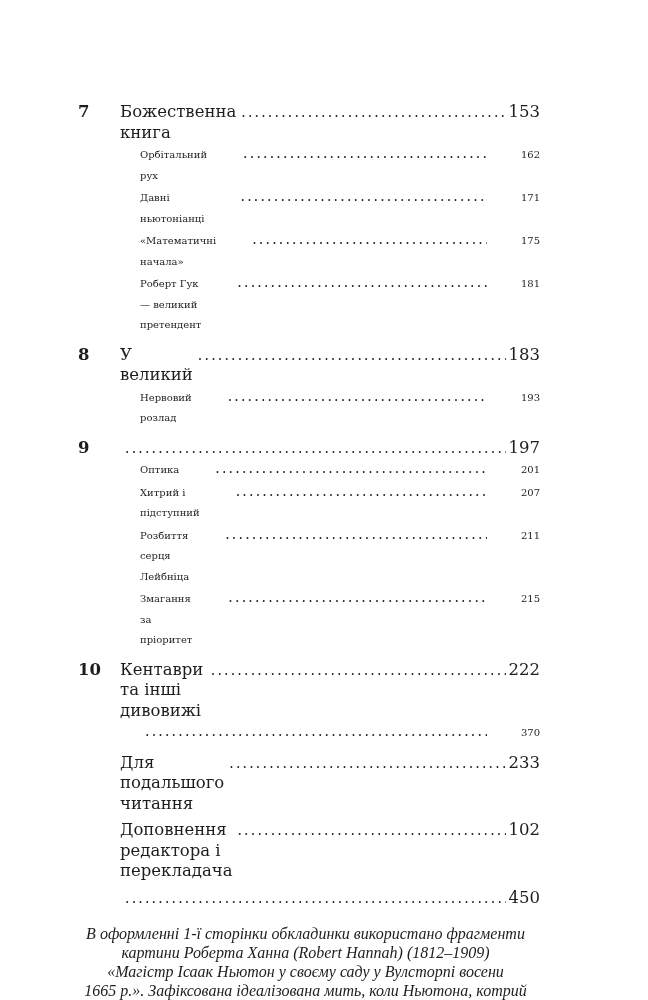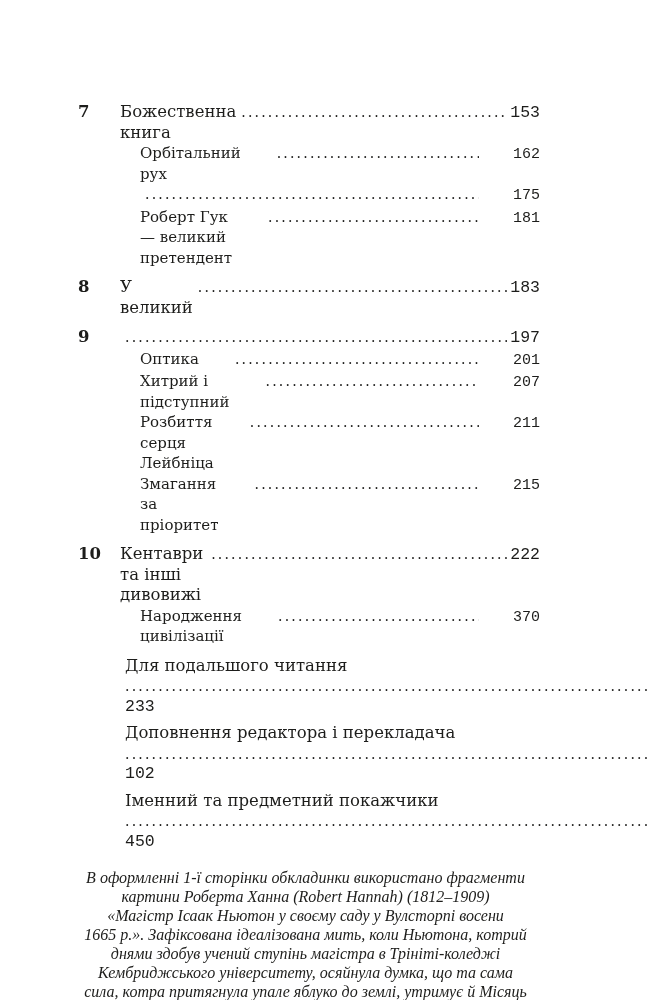--- a/index.html
+++ b/index.html
@@ -11,30 +11,30 @@
     background: #ffffff;
     color: #1d1d1b;
     font-family: "DejaVu Serif", serif;
     padding: 102px 108px 0 78px;
     overflow: hidden;
   }
   
   .row { display: flex; align-items: baseline; line-height: 20.5px; }
   .chapter { font-size: 16.5px; }
   .chapter .num { font-weight: 700; flex: 0 0 42px; }
-  .sub { font-size: 15px; padding-left: 62px; gap: 31px; }
+  .sub { font-size: 10px; padding-left: 62px; gap: 31px; }
   .dots { flex: 1 1 auto; overflow: hidden; white-space: nowrap; margin: 0 3px 0 5px; }
   .dots::after {
     content: "..........................................................................................................................";
     letter-spacing: 2.2px;
     font-size: 14px;
   }
-  .pg { flex: 0 0 auto; font-family: Liberation Mono, monospace; }
+  .pg { flex: 0 0 auto; }
   .chapter-block { margin-bottom: 9px; }
-  .backmatter .row { font-size: 16.5px; margin-bottom: 6px; padding-left: 42px; flex-direction: column; }
+  .backmatter .row { font-size: 16.5px; margin-bottom: 6px; padding-left: 42px; }
   
   .colophon {
     margin: 16px -5px 0 -12px;
     text-align: center;
     font-style: italic;
     font-family: "Liberation Serif", serif;
     font-size: 16px;
     line-height: 19px;
     color: #1d1d1b;
   }
@@ -53,36 +53,47 @@
         <span class="t">Божественна книга</span>
         <span class="dots"></span>
         <span class="pg">153</span>
       </div>
       <div class="row sub">
         <span class="t">Орбітальний рух</span>
         <span class="dots"></span>
         <span class="pg">162</span>
       </div>
       <div class="row sub">
+        <span class="t">Давні ньютоніанці</span>
+        <span class="dots"></span>
+        <span class="pg">171</span>
+      </div>
+      <div class="row sub">
+        <span class="t">«Математичні начала»</span>
         <span class="dots"></span>
         <span class="pg">175</span>
       </div>
       <div class="row sub">
         <span class="t">Роберт Гук — великий претендент</span>
         <span class="dots"></span>
         <span class="pg">181</span>
       </div>
     </div>
 
     <div class="chapter-block">
       <div class="row chapter">
         <span class="num">8</span>
         <span class="t">У великий</span>
         <span class="dots"></span>
         <span class="pg">183</span>
+      </div>
+      <div class="row sub">
+        <span class="t">Нервовий розлад</span>
+        <span class="dots"></span>
+        <span class="pg">193</span>
       </div>
     </div>
 
     <div class="chapter-block">
       <div class="row chapter">
         <span class="num">9</span>
         <span class="dots"></span>
         <span class="pg">197</span>
       </div>
       <div class="row sub">
@@ -108,39 +119,37 @@
     </div>
 
     <div class="chapter-block">
       <div class="row chapter">
         <span class="num">10</span>
         <span class="t">Кентаври та інші дивовижі</span>
         <span class="dots"></span>
         <span class="pg">222</span>
       </div>
       <div class="row sub">
-        <span class="t">Народження цивілізації</span>
         <span class="dots"></span>
         <span class="pg">370</span>
       </div>
     </div>
 
     <div class="backmatter">
       <div class="row">
         <span class="t">Для подальшого читання</span>
         <span class="dots"></span>
         <span class="pg">233</span>
       </div>
       <div class="row">
         <span class="t">Доповнення редактора і перекладача</span>
         <span class="dots"></span>
         <span class="pg">102</span>
       </div>
       <div class="row">
-        <span class="t">Іменний та предметний покажчики</span>
         <span class="dots"></span>
         <span class="pg">450</span>
       </div>
     </div>
 
   </div>
 
   <div class="colophon">
     <p>В оформленні 1-ї сторінки обкладинки використано фрагменти
 картини Роберта Ханна (Robert Hannah) (1812–1909)

